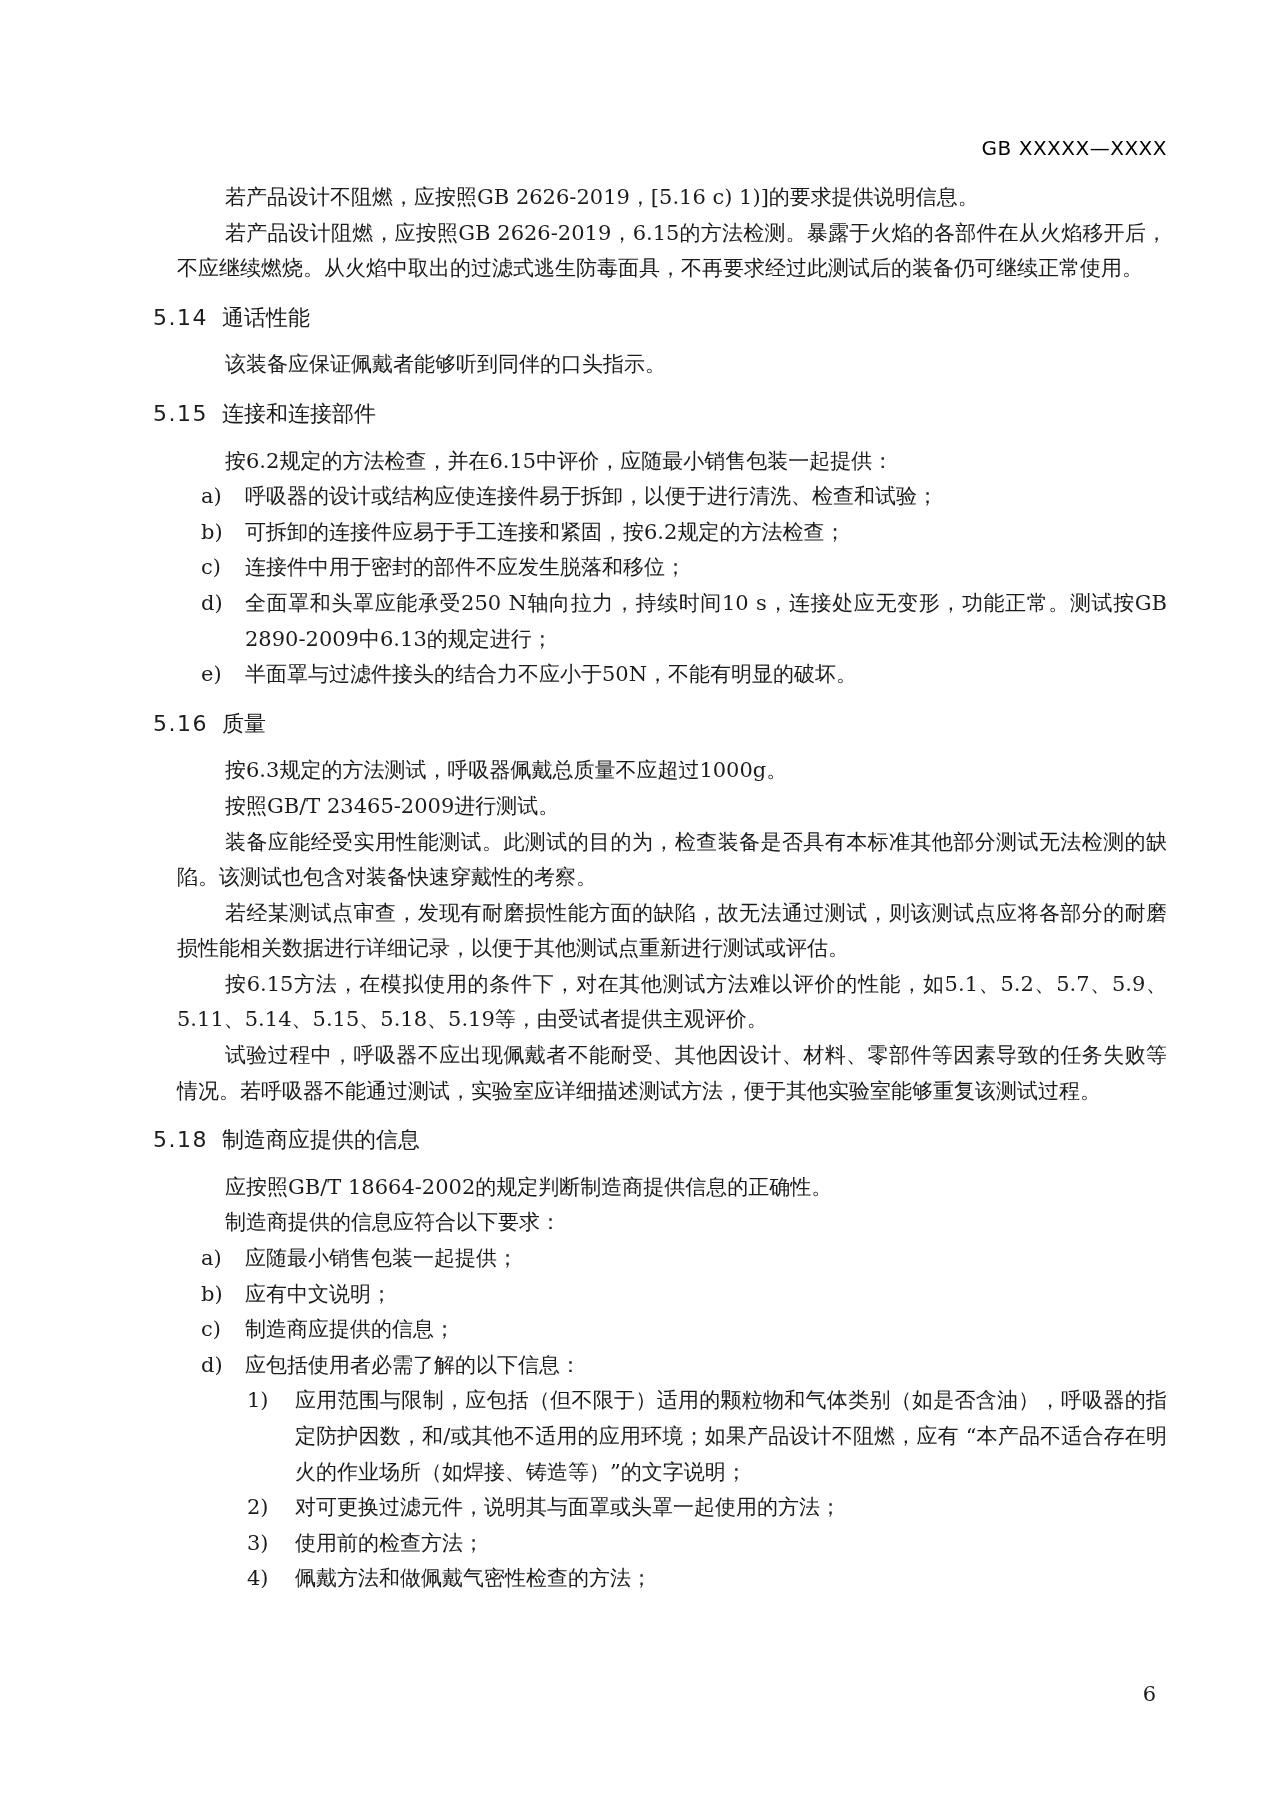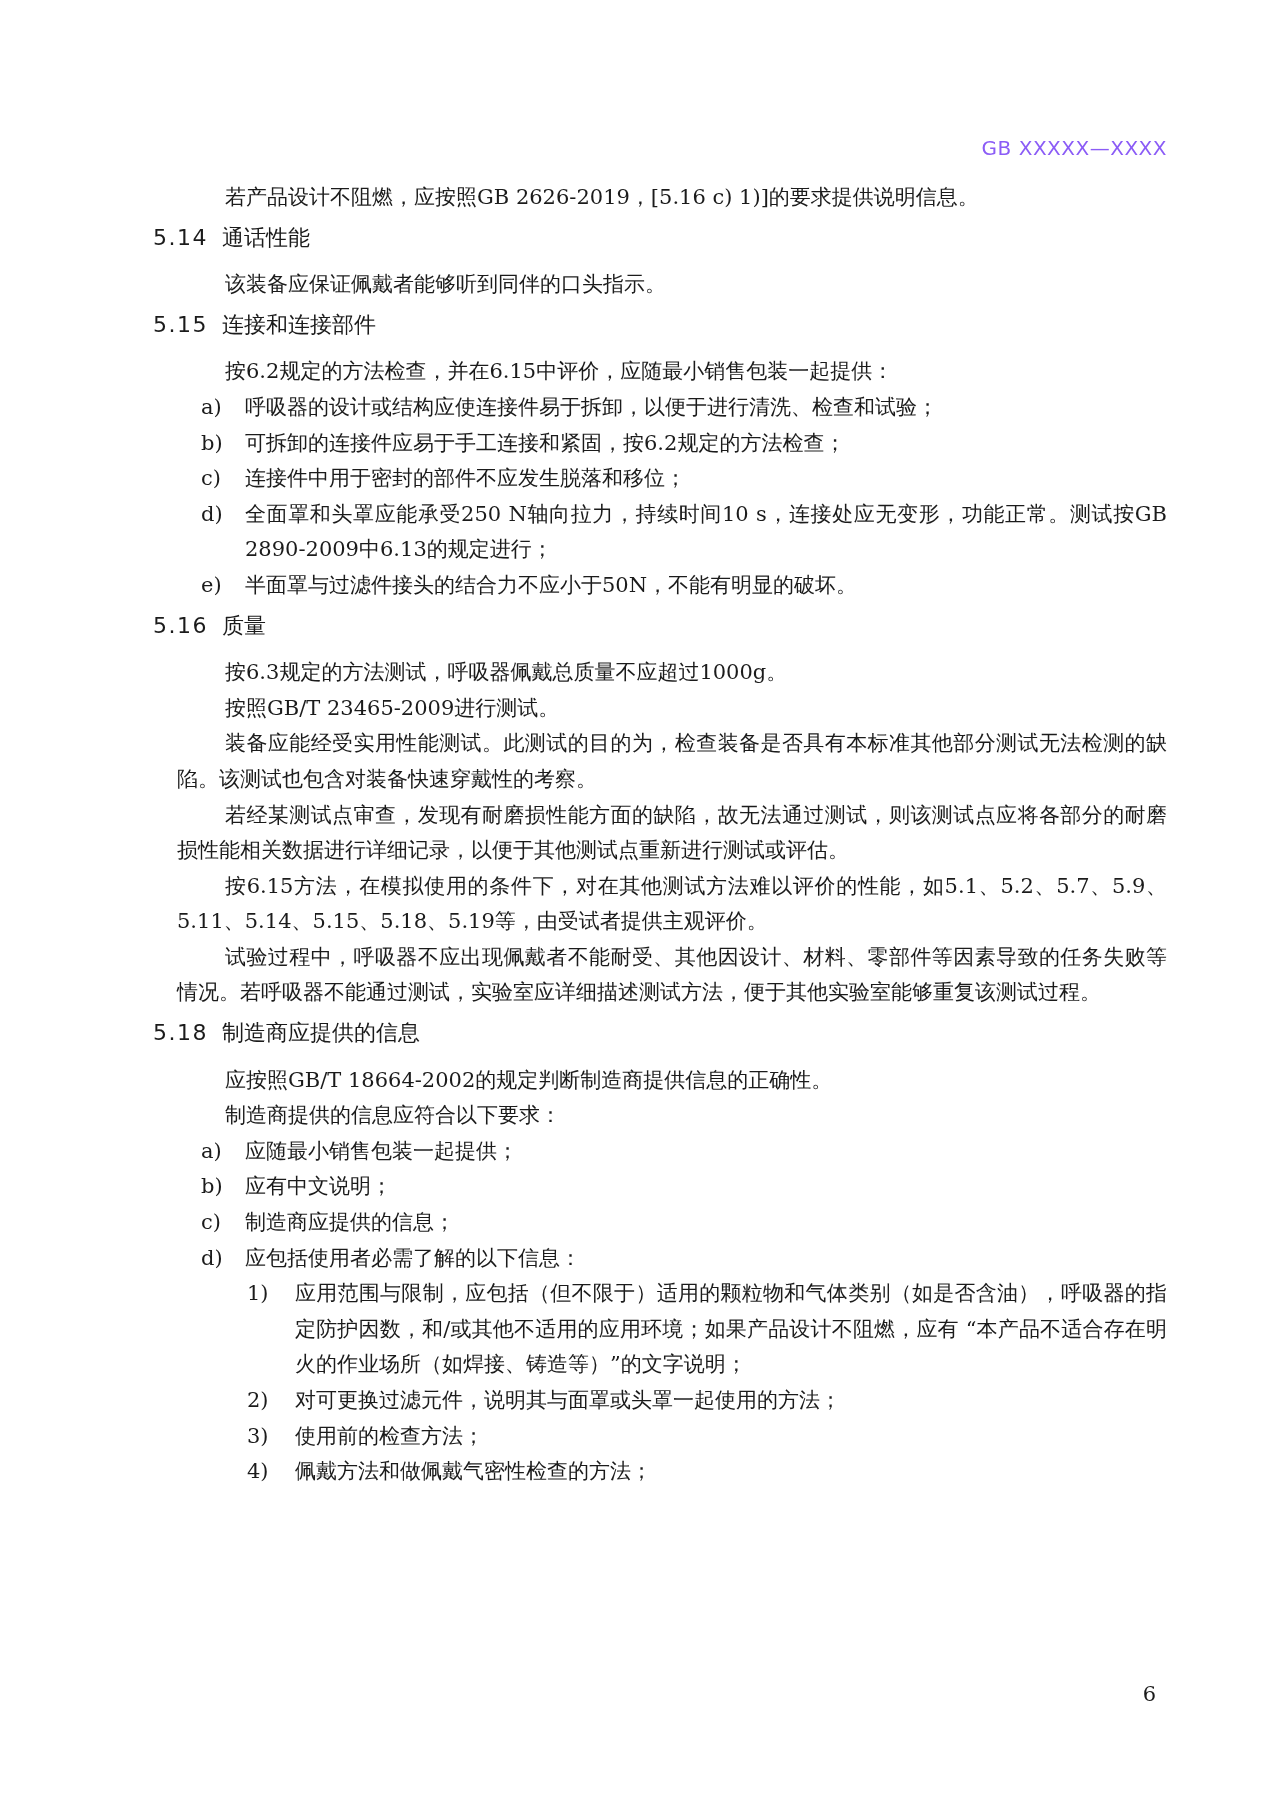--- a/index.html
+++ b/index.html
@@ -15,21 +15,21 @@
   }
   .doc-header {
     position: absolute;
     top: 136px;
     left: 153px;
     right: 113px;
     text-align: right;
     font-family: "DejaVu Sans", "Liberation Sans", sans-serif;
     font-size: 20px;
     letter-spacing: 0.5px;
-    color: #8b5cf6;
+    color: #000000;
   }
   .content {
     position: absolute;
     top: 180px;
     left: 153px;
     width: 1014px;
     font-size: 21px;
     line-height: 35.6px;
     text-align: justify;
   }
@@ -37,21 +37,21 @@
     text-indent: 48px;
     text-align: justify;
     margin-left: 24px;
   }
   .sec-heading {
     display: flex;
     align-items: center;
     font-family: "DejaVu Sans", "Liberation Sans", sans-serif;
     font-size: 22px;
     line-height: 35.6px;
-    margin: 4px 0 12px 0;
+    margin: 13px 0 12px 0;
   }
   .sec-num {
     width: 69px;
     flex-shrink: 0;
     letter-spacing: 1.5px;
     font-weight: 500;
   }
   .sec-title { font-weight: 400; }
   .list-item { display: flex; padding-left: 48px; }
   .list-item.sub { padding-left: 94px; }
@@ -68,20 +68,21 @@
 </style>
 </head>
 <body>
 
 <div class="page">
   <div class="doc-header">
     <span>GB XXXXX—XXXX</span>
   </div>
   <div class="content">
       <p class="para">若产品设计不阻燃，应按照GB 2626-2019，[5.16 c) 1)]的要求提供说明信息。</p>
+      <p class="para">若产品设计阻燃，应按照GB 2626-2019，6.15的方法检测。暴露于火焰的各部件在从火焰移开后，不应继续燃烧。从火焰中取出的过滤式逃生防毒面具，不再要求经过此测试后的装备仍可继续正常使用。</p>
       <h2 class="sec-heading">
         <span class="sec-num">5.14</span>
         <span class="sec-title">通话性能</span>
       </h2>
       <p class="para">该装备应保证佩戴者能够听到同伴的口头指示。</p>
       <h2 class="sec-heading">
         <span class="sec-num">5.15</span>
         <span class="sec-title">连接和连接部件</span>
       </h2>
       <p class="para">按6.2规定的方法检查，并在6.15中评价，应随最小销售包装一起提供：</p>

